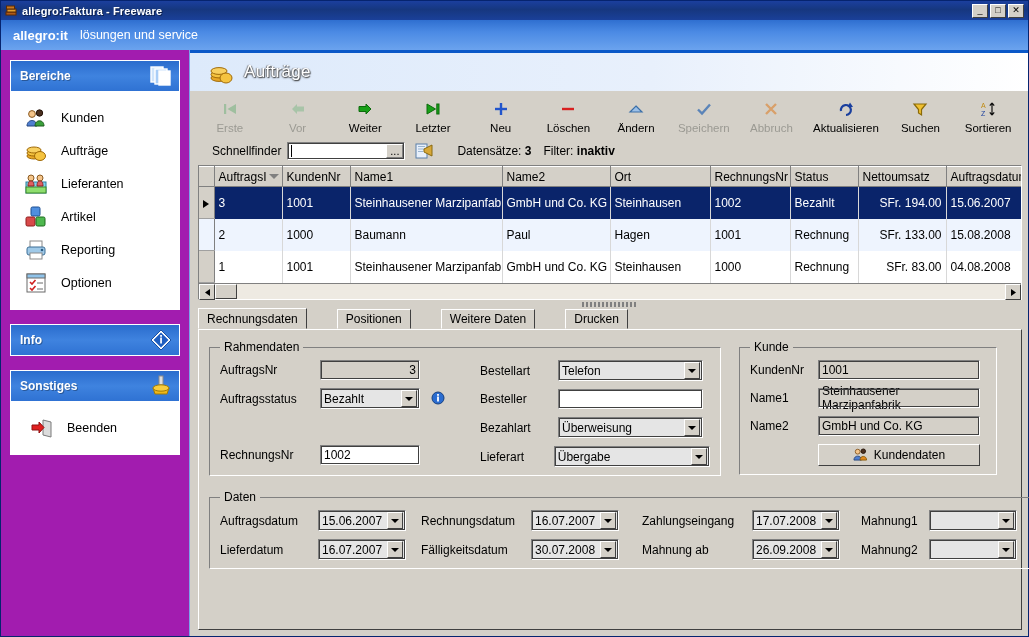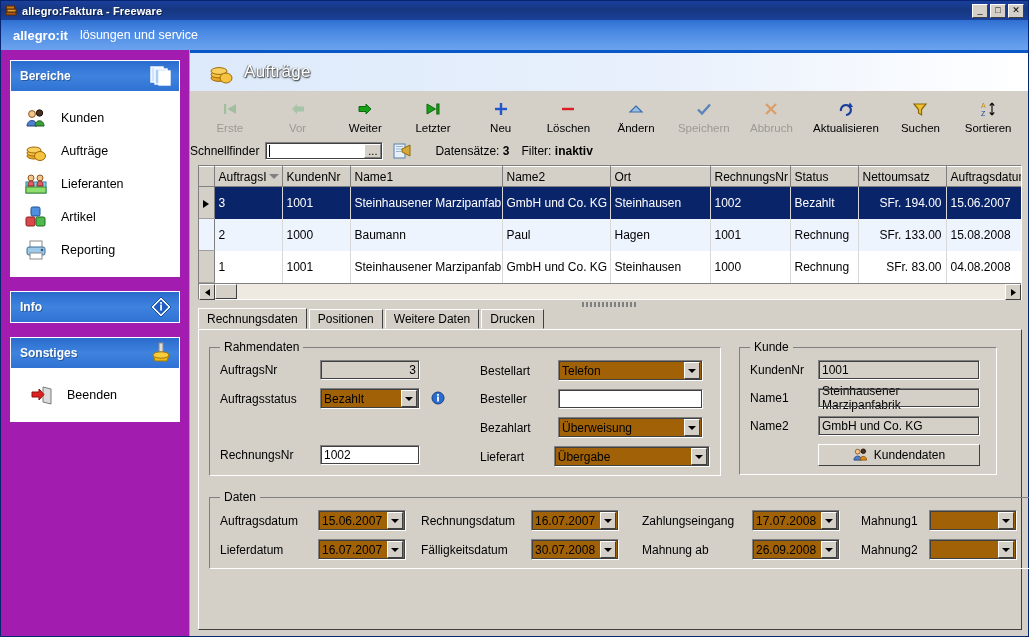--- a/index.html
+++ b/index.html
@@ -132,21 +132,21 @@
     font-size: 11.5px; color: #000;
   }
   .tbtn.disabled { color: #9b9a93; }
   .tbtn .ic { height: 20px; display: flex; align-items: center; justify-content: center; }
   .tbtn .lbl { margin-top: 3px; white-space: nowrap; }
 
   
   #finder-row {
     flex: none; height: 24px;
     display: flex; align-items: center;
-    font-size: 12px;
+    padding-left: 22px; font-size: 12px;
   }
   #finder-row .fl { margin-right: 6px; }
   .sf-box {
     width: 118px; height: 18px;
     background: #fff;
     border: 1px solid;
     border-color: #808080 #ffffff #ffffff #808080;
     outline: 1px solid #404040;
     outline-offset: -2px;
     display: flex; align-items: stretch;
@@ -246,21 +246,21 @@
   #splitter {
     flex: none; height: 8px;
     display: flex; align-items: center; justify-content: center;
   }
   .grip { display: flex; gap: 2px; }
   .grip i { display: block; width: 2px; height: 5px; background: #808080; }
 
   
   #tabs {
     flex: none; display: flex; align-items: flex-end;
-    padding-left: 8px; height: 21px;
+    padding-left: 8px; height: 21px; gap: 28px;
   }
   .tab {
     height: 20px; padding: 0 8px;
     background: #d4d0c8;
     border: 1px solid; border-color: #ffffff #404040 #d4d0c8 #ffffff;
     display: flex; align-items: center;
     font-size: 12px; margin-right: 2px;
   }
   .tab.active {
     height: 21px; font-weight: normal;
@@ -292,21 +292,21 @@
   .lab { font-size: 12px; color: #000; }
   .fld {
     background: #ffffff; height: 20px;
     border: 1px solid; border-color: #808080 #ffffff #ffffff #808080;
     outline: 1px solid #404040; outline-offset: -2px;
     display: flex; align-items: center;
     padding: 0 3px; font-size: 12px;
   }
   .fld.ro { background: #d4d0c8; }
   .combo {
-    background: #a16207; height: 21px;
+    background: #e5e5e5; height: 21px;
     border: 1px solid; border-color: #808080 #ffffff #ffffff #808080;
     outline: 1px solid #404040; outline-offset: -2px;
     display: flex; align-items: center;
     padding: 0 0 0 3px; font-size: 12px;
   }
   .combo .cv { flex: 1 1 auto; white-space: nowrap; overflow: hidden; }
   .combo .arrow {
     width: 16px; height: 17px; flex: none; margin: 1px 2px 1px 0;
     background: #d4d0c8;
     border: 1px solid; border-color: #ffffff #404040 #404040 #ffffff;
@@ -424,20 +424,33 @@
               <svg width="22" height="22" viewBox="0 0 22 22">
                 <rect x="5" y="2" width="12" height="7" fill="#ffffff" stroke="#8a8a8a"></rect>
                 <rect x="2" y="8" width="18" height="8" rx="2" fill="#9fc9e8" stroke="#3d6f96"></rect>
                 <rect x="5" y="14" width="12" height="6" fill="#ffffff" stroke="#8a8a8a"></rect>
                 <circle cx="17" cy="11" r="1.3" fill="#2a5d84"></circle>
               </svg>
             </span>
             <span class="ni-label">Reporting</span>
           </div>
 
+          <div class="nav-item">
+            <span class="ni-icon">
+              <svg width="22" height="22" viewBox="0 0 22 22">
+                <rect x="2" y="2" width="18" height="18" fill="#ffffff" stroke="#6a6a6a"></rect>
+                <rect x="2" y="2" width="18" height="4" fill="#8fc3ea" stroke="#6a6a6a"></rect>
+                <path d="M5 10l2 2 3.5-4" stroke="#d02020" stroke-width="1.6" fill="none"></path>
+                <path d="M5 16l2 2 3.5-4" stroke="#d02020" stroke-width="1.6" fill="none"></path>
+                <line x1="12" y1="11" x2="18" y2="11" stroke="#6a6a6a"></line>
+                <line x1="12" y1="17" x2="18" y2="17" stroke="#6a6a6a"></line>
+              </svg>
+            </span>
+            <span class="ni-label">Optionen</span>
+          </div>
 
         </div>
       </div>
 
       <div class="panel">
         <div class="panel-head">
           <span class="ph-label">Info</span>
           <span class="ph-icon">
             <svg width="22" height="22" viewBox="0 0 22 22">
               <polygon points="11,1 21,11 11,21 1,11" fill="#ffffff" stroke="#1a4fa0"></polygon>

